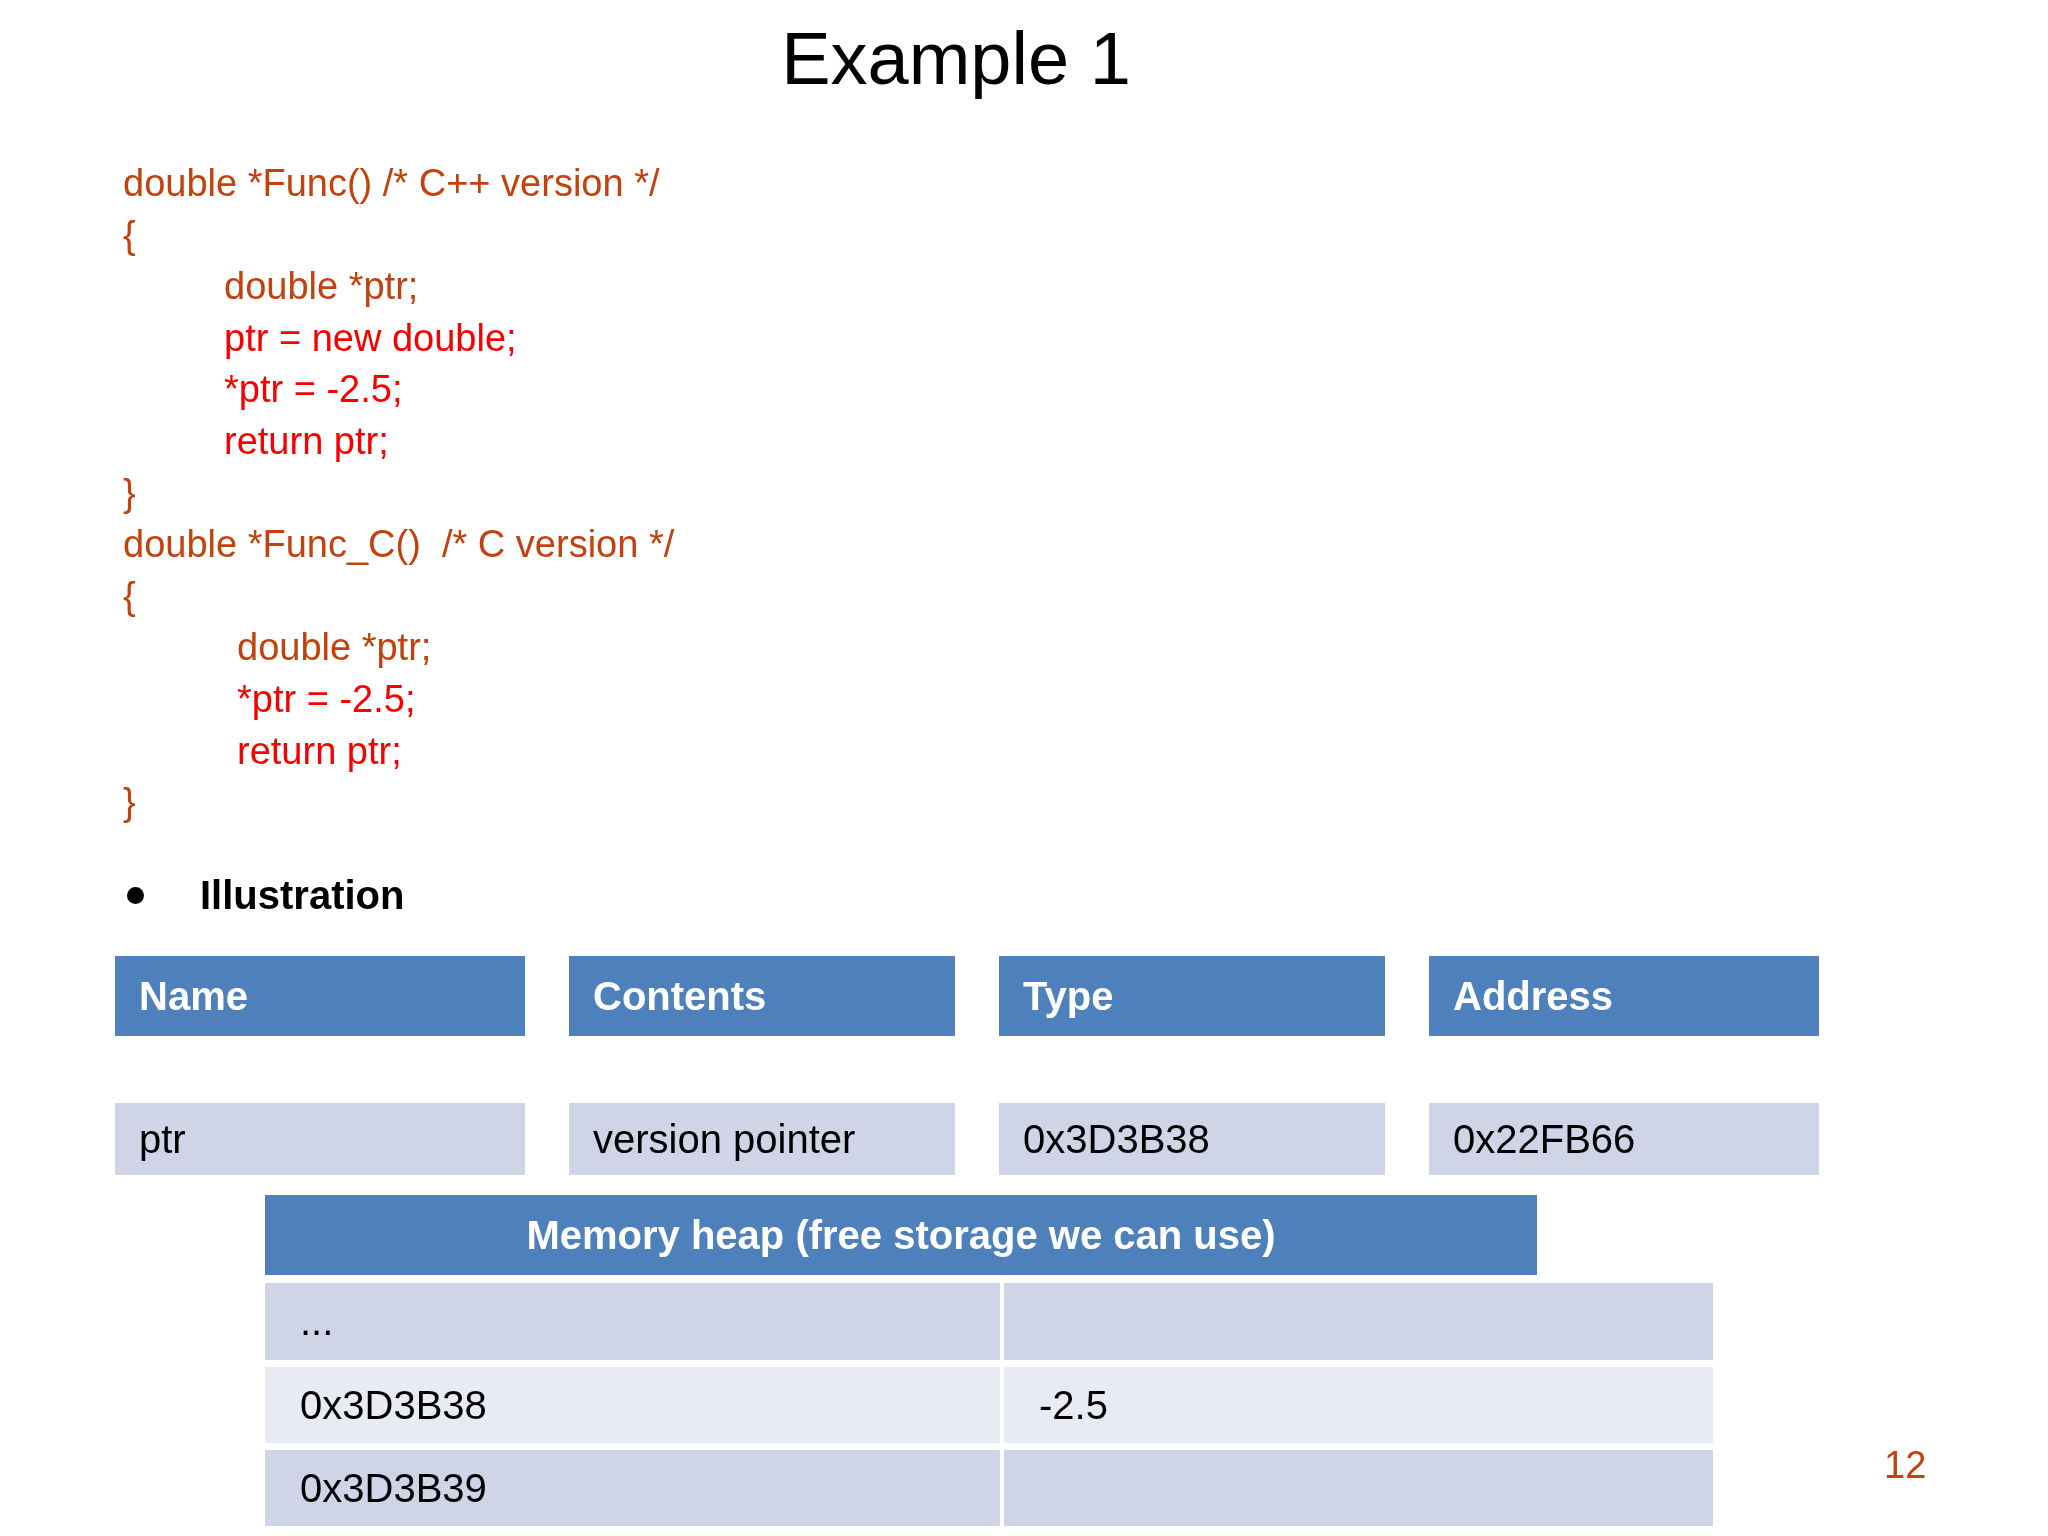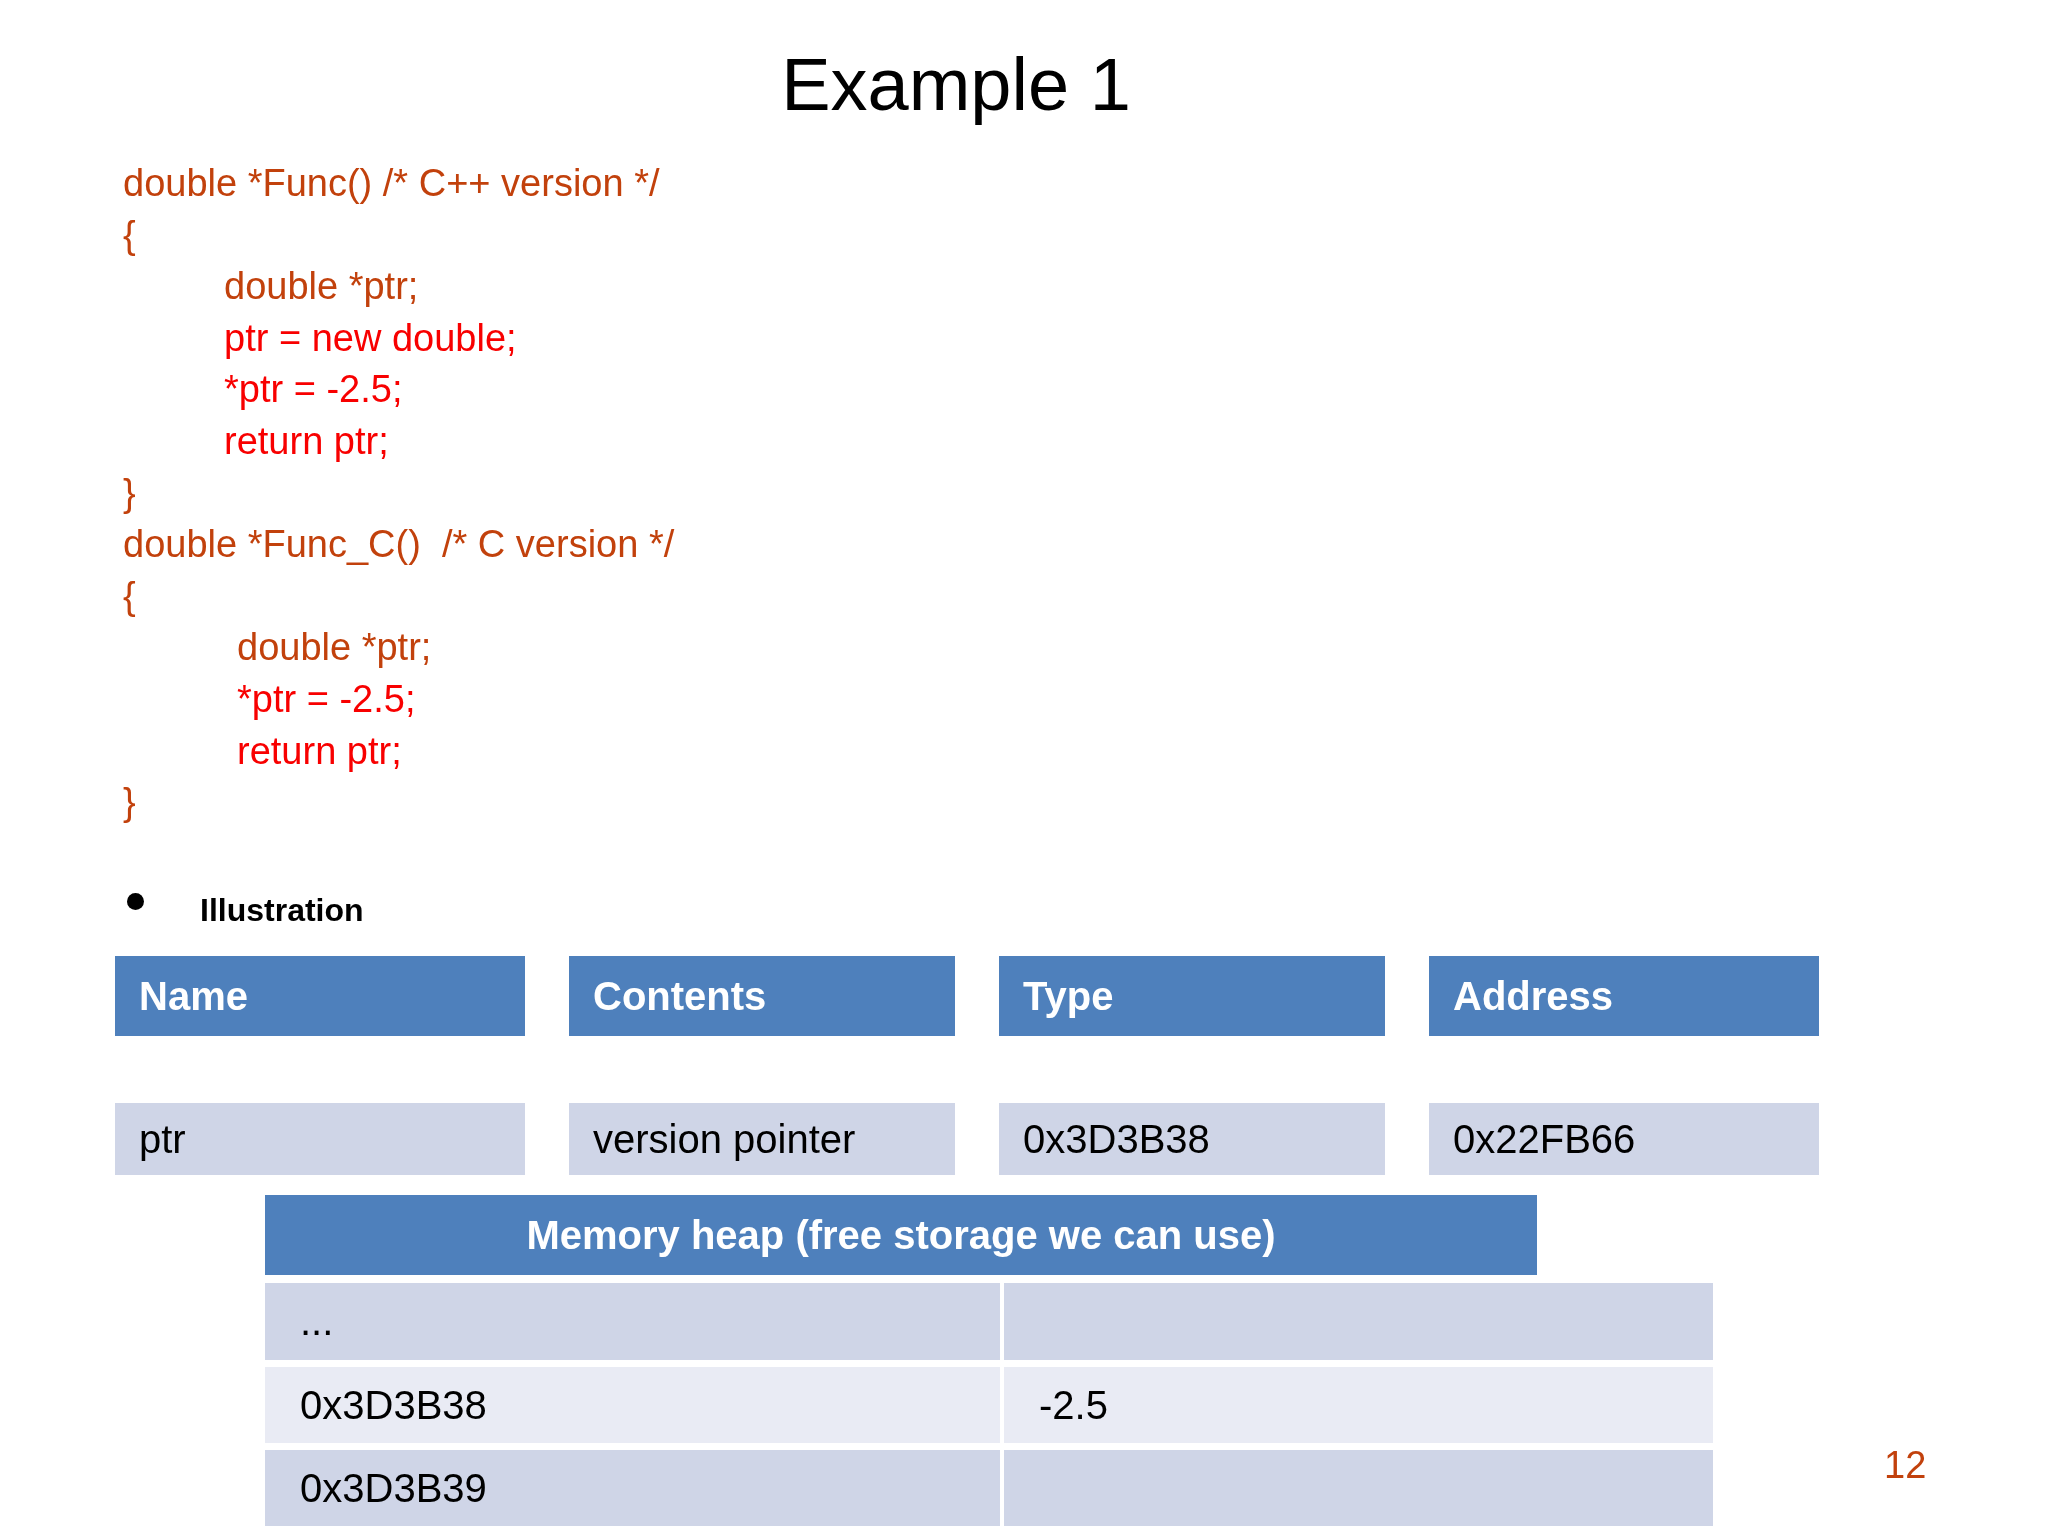--- a/index.html
+++ b/index.html
@@ -3,34 +3,34 @@
 <meta charset="utf-8">
 <style>
   * { margin:0; padding:0; box-sizing:border-box; }
   html,body { background:#ffffff; }
   .slide {
     position:relative; width:2048px; height:1536px;
     background:#ffffff; overflow:hidden;
     font-family:"Liberation Sans", sans-serif; color:#000;
   }
   .title {
-    position:absolute; top:42px; left:0; width:1912px;
+    position:absolute; top:16px; left:0; width:1912px;
     text-align:center; font-size:74px; font-weight:400;
   }
   .code { position:absolute; left:123px; top:158px; }
   .code-line { font-size:38px; height:51.6px; line-height:51.6px; white-space:pre; }
   .ind-0 { padding-left:0; }
   .ind-1 { padding-left:101px; }
   .ind-2 { padding-left:114px; }
   .clr-red { color:var(--code-red, #f80000); }
   .clr-black { color:#c2410c; }
 
   .bullet-row { position:absolute; left:127px; top:873px; display:flex; align-items:center; }
   .bullet-dot { width:17px; height:17px; border-radius:50%; background:#000; margin-right:56px; }
-  .bullet-label { font-size:32px; font-weight:bold;margin-top:19px; }
+  .bullet-label { font-size:40px; font-weight:bold; }
 
   .ptr-table {
     position:absolute; left:115px; top:956px;
     display:grid; grid-template-columns:410px 386px 386px 390px;
     column-gap:4px; row-gap:8px;gap:44px;
   }
   .th {
     background:var(--accent, #4e80bc); color:#fff; font-weight:bold;
     font-size:40px; height:80px; line-height:80px; padding-left:24px;
     overflow:hidden; white-space:nowrap;

